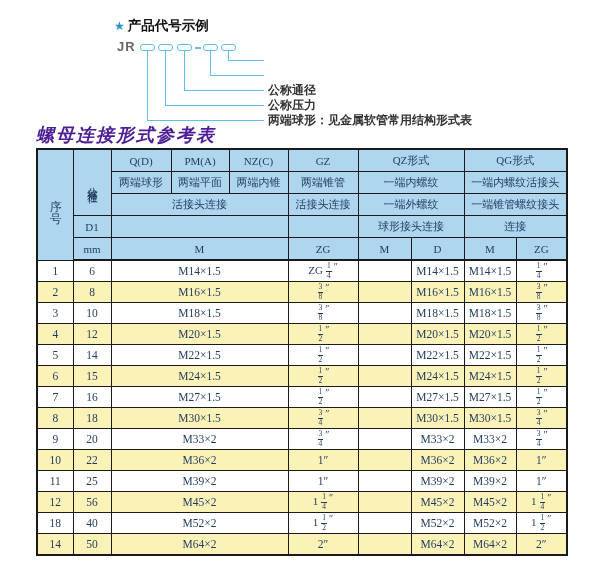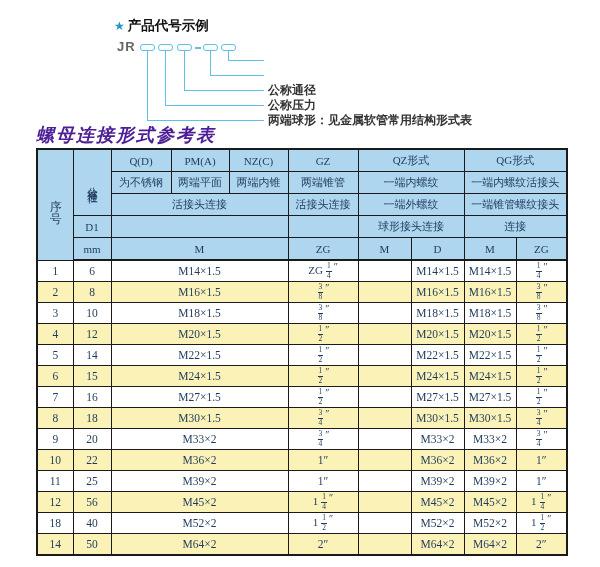--- a/index.html
+++ b/index.html
@@ -99,21 +99,21 @@
         <th rowspan="5"><span class="vseq">序号</span></th>
         <th rowspan="3"><span class="vdn">公称通径</span></th>
         <th>Q(D)</th>
         <th>PM(A)</th>
         <th>NZ(C)</th>
         <th>GZ</th>
         <th colspan="2">QZ形式</th>
         <th colspan="2">QG形式</th>
       </tr>
       <tr>
-        <th>为不锈钢</th>
+        <th>两端球形</th>
         <th>两端平面</th>
         <th>两端内锥</th>
         <th>两端锥管</th>
         <th colspan="2">一端内螺纹</th>
         <th colspan="2">一端内螺纹活接头</th>
       </tr>
       <tr>
         <th colspan="3">活接头连接</th>
         <th>活接头连接</th>
         <th colspan="2">一端外螺纹</th>

